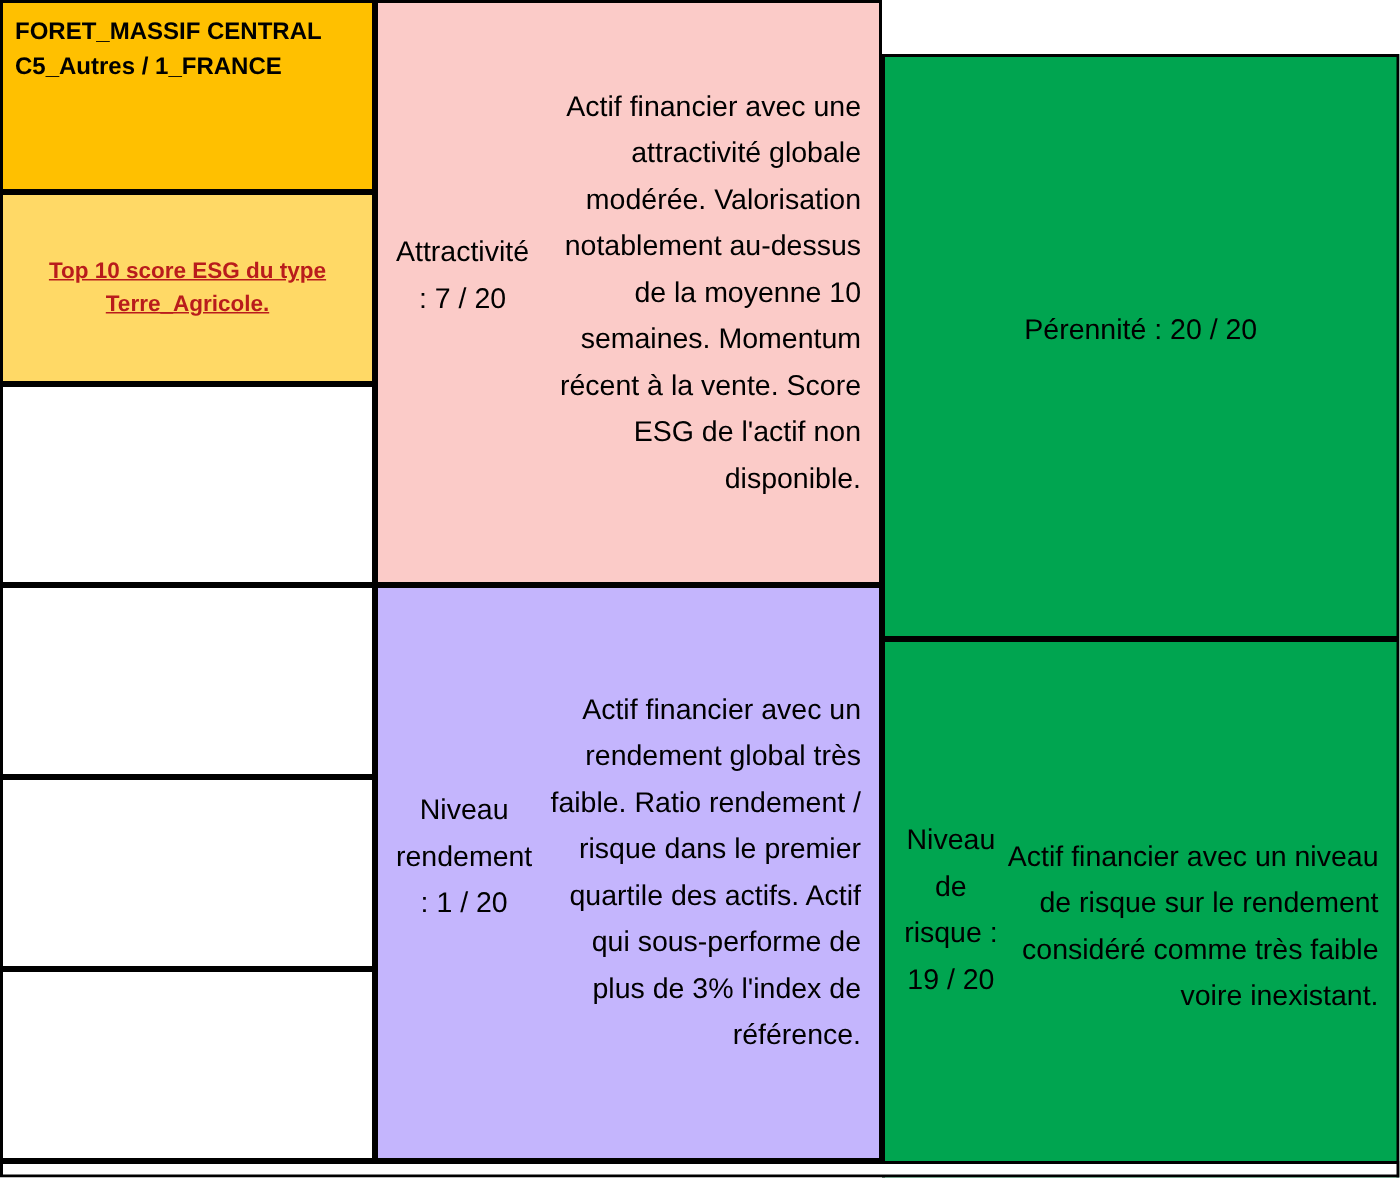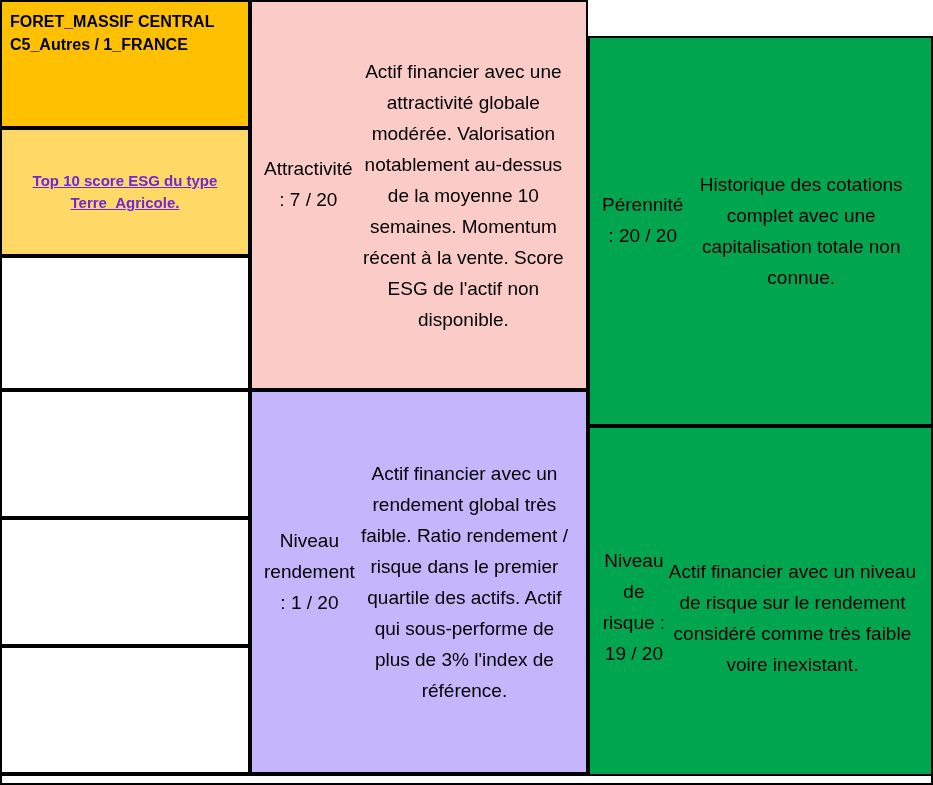--- a/index.html
+++ b/index.html
@@ -45,21 +45,21 @@
     text-align: left;
   }
   .cell-subtitle {
     top: 128px;
     height: 128px;
     background: #FFD966;
     padding: 10px 14px;
     font-weight: bold;
     font-size: 15px;
     line-height: 22px;
-    color: #6d28d9;
+    color: #b91c1c;
     text-align: center;
     text-decoration: underline;
     display: flex;
     align-items: center;
     justify-content: center;
   }
   .cell-blank-1 { top: 256px;  height: 134px; background: #ffffff; }
   .cell-blank-2 { top: 390px;  height: 128px; background: #ffffff; }
   .cell-blank-3 { top: 518px;  height: 128px; background: #ffffff; }
   .cell-blank-4 { top: 646px;  height: 128px; background: #ffffff; }
@@ -73,20 +73,21 @@
     text-align: center;
     display: flex;
     align-items: center;
     justify-content: center;
   }
   .cell-text .headline {
     margin-bottom: 22px;
   }
   .cell-text .body {
     display: block;
+    text-align: right;
   }
 
   .attractivite { top: 0px;   height: 390px; background: #FBCBC8; }
   .perennite    { top: 0px;   height: 390px; background: #00A550; }
   .rendement    { top: 390px; height: 384px; background: #c4b5fd; }
   .risque       { top: 390px; height: 384px; background: #00A550; }
 
   
   .bottom-strip {
     position: absolute;
@@ -124,21 +125,20 @@
     <span class="body">Actif financier avec une attractivité globale modérée. Valorisation notablement au-dessus de la moyenne 10 semaines. Momentum récent à la vente. Score ESG de l'actif non disponible.</span>
   </div>
 
   <div class="cell col-b cell-text rendement">
     <span class="headline">Niveau rendement : 1 / 20</span>
     <span class="body">Actif financier avec un rendement global très faible. Ratio rendement / risque dans le premier quartile des actifs. Actif qui sous-performe de plus de 3% l'index de référence.</span>
   </div>
 
   <div class="cell col-c cell-text perennite">
     <span class="headline">Pérennité : 20 / 20</span>
-    <span class="body">Historique des cotations complet avec une capitalisation totale non connue.</span>
   </div>
 
   <div class="cell col-c cell-text risque">
     <span class="headline">Niveau de risque : 19 / 20</span>
     <span class="body">Actif financier avec un niveau de risque sur le rendement considéré comme très faible voire inexistant.</span>
   </div>
 
   <div class="bottom-strip"></div>
 
 </div>

